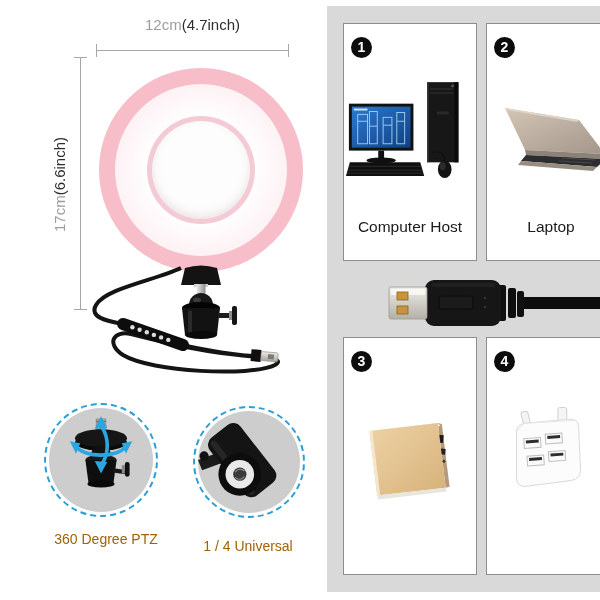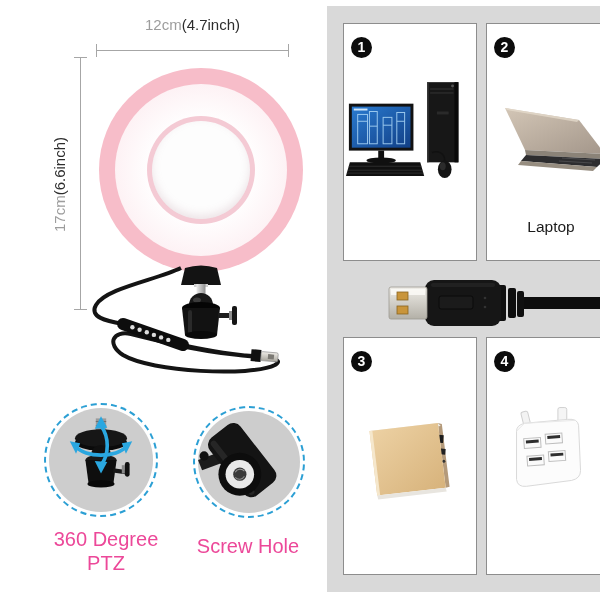--- a/index.html
+++ b/index.html
@@ -19,21 +19,21 @@
   .ring-diffuser{left:84px;top:84px;width:172px;height:172px;
     background:radial-gradient(circle,#ffffff 40%,#fdf0f3 75%,#fbe7ec 100%);}
   .ring-rim{left:116px;top:116px;width:108px;height:108px;background:#f4cad4;}
   .ring-hole{left:121px;top:121px;width:98px;height:98px;background:#fdfdfd;
     box-shadow:inset 0 -4px 8px rgba(180,140,155,.22);}
 
   
   .callout-circle{position:absolute;border:2px dashed var(--callout_dash_blue,#2b9fd4);border-radius:50%;}
   .callout-photo{position:absolute;left:3px;top:3px;right:3px;bottom:3px;border-radius:50%;
     background:#cdcdcd;overflow:hidden;}
-  .callout-label{position:absolute;text-align:center;font-size:20px;color:#ec4899;line-height:24px;}
+  .callout-label{position:absolute;text-align:center;font-size:14px;color:#a16207;line-height:24px;}
 
   
   .panel{position:absolute;left:296px;top:6px;width:304px;height:586px;background:var(--panel_gray,#d9d9d9);}
   .card{position:absolute;background:#ffffff;border:1.5px solid #8d8d8d;box-sizing:border-box;}
   .card-1{left:16px;top:17px;width:134px;height:238px;}
   .card-2{left:159px;top:17px;width:130px;height:238px;}
   .card-3{left:16px;top:331px;width:134px;height:238px;}
   .card-4{left:159px;top:331px;width:130px;height:238px;}
   .badge{position:absolute;left:7px;top:13px;width:21px;height:21px;border-radius:50%;background:#0c0c0c;
     color:#ffffff;font-size:14px;font-weight:bold;line-height:21px;text-align:center;}
@@ -151,21 +151,21 @@
         </g>
         <circle cx="41" cy="62" r="21" fill="#0d0d0d"></circle>
         <circle cx="41" cy="62" r="14" fill="#e9e9e9"></circle>
         <circle cx="41" cy="62" r="6.5" fill="#3a3a3a"></circle>
         <path d="M36.5,60 a5.5,5.5 0 0 1 9,-1" fill="none" stroke="#999999" stroke-width="1"></path>
         <path d="M45.5,64 a5.5,5.5 0 0 1 -9,1" fill="none" stroke="#8a8a8a" stroke-width="1"></path>
       </svg>
     </div>
   </div>
   <div class="callout-label" style="left:147px;top:534px;width:140px;">
-    <div>Screw Hole</div>
+    <div>1 / 4 Universal</div>
   </div>
 
   <div class="panel">
 
     <div class="card card-1">
       <div class="badge">1</div>
       <svg class="abs" style="left:0;top:57px;" width="133" height="105" viewBox="0 0 136 105">
         <defs>
           <linearGradient id="screenblue" x1="0" y1="0" x2="1" y2="1">
             <stop offset="0" stop-color="#2a7bd0"></stop>
@@ -197,20 +197,21 @@
         <polygon points="6,82 78,82 82,96 2,96" fill="#101010"></polygon>
         <g stroke="#2e2e2e" stroke-width="1">
           <line x1="5" y1="86" x2="79" y2="86"></line>
             <line x1="4" y1="90" x2="80" y2="90"></line>
             <line x1="3" y1="93" x2="81" y2="93"></line>
         </g>
         <ellipse cx="103" cy="89" rx="7" ry="9" fill="#131313"></ellipse>
         <ellipse cx="101" cy="86" rx="3" ry="4" fill="#2b2b2b"></ellipse>
         <path d="M103,80 C103,72 96,70 90,72" fill="none" stroke="#111111" stroke-width="1.5"></path>
       </svg>
+      <div class="card-label">Computer Host</div>
     </div>
 
     <div class="card card-2">
       <div class="badge">2</div>
       <svg class="abs" style="left:0;top:50px;" width="127" height="110" viewBox="0 0 127 110">
         <defs>
           <linearGradient id="lid" x1="0" y1="0" x2="1" y2="1">
             <stop offset="0" stop-color="#d3c6b6"></stop>
               <stop offset="1" stop-color="#a3968a"></stop>
           </linearGradient>

